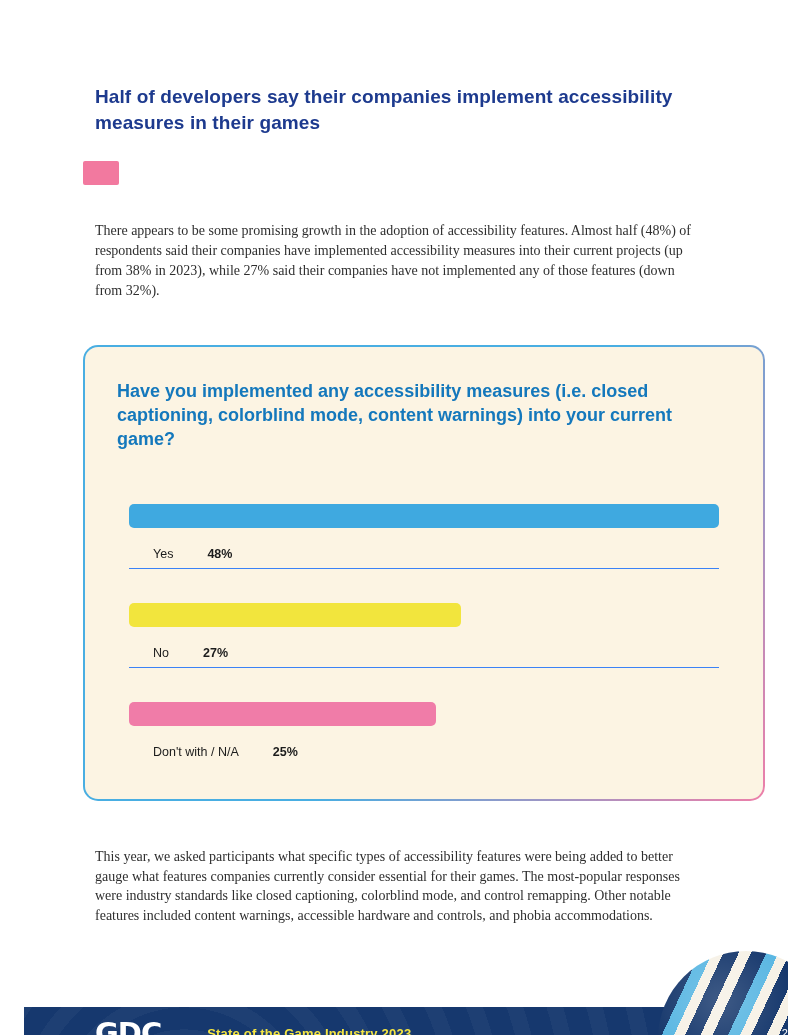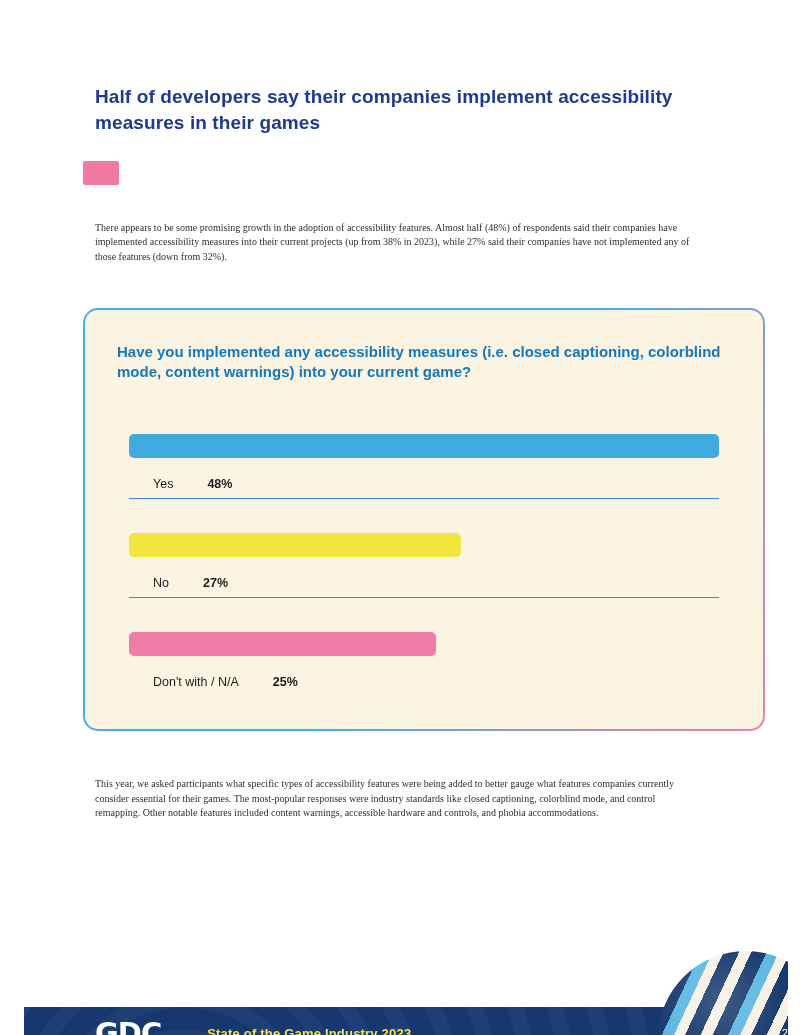--- a/index.html
+++ b/index.html
@@ -27,42 +27,42 @@
   .accent-dash {
     margin-top: 14px;
     width: 36px;
     height: 3px;
     background: #f2799f;
     border-radius: 2px;
   }
   p.body-text {
     margin-top: 24px;
     max-width: 622px;
-    font-size: 10px;
+    font-size: 14px;
     line-height: 1.42;
     color: #2e2e2e;
   }
   p.body-text + p.body-text { margin-top: 20px; }
 
   
   .chart-card-border {
     margin-top: 32px;
     border-radius: 15px;
     padding: 2px;
     background: linear-gradient(125deg, #49aee2 0%, #49aee2 55%, #ed7fa9 100%);
   }
   .chart-card {
     border-radius: 13px;
     background: #fcf4e3;
     padding: 20px 20px 16px 20px;
   }
   h2.chart-title {
     font-family: "Liberation Sans", sans-serif;
     font-weight: bold;
-    font-size: 15px;
+    font-size: 18px;
     line-height: 1.35;
     color: #1478bc;
     max-width: 680px;
   }
   .chart-rows { margin-top: 16px; }
   .chart-row { margin-bottom: 10px; }
   .chart-row:last-child { margin-bottom: 0; }
   .bar {
     height: 9px;
     border-radius: 5px;

